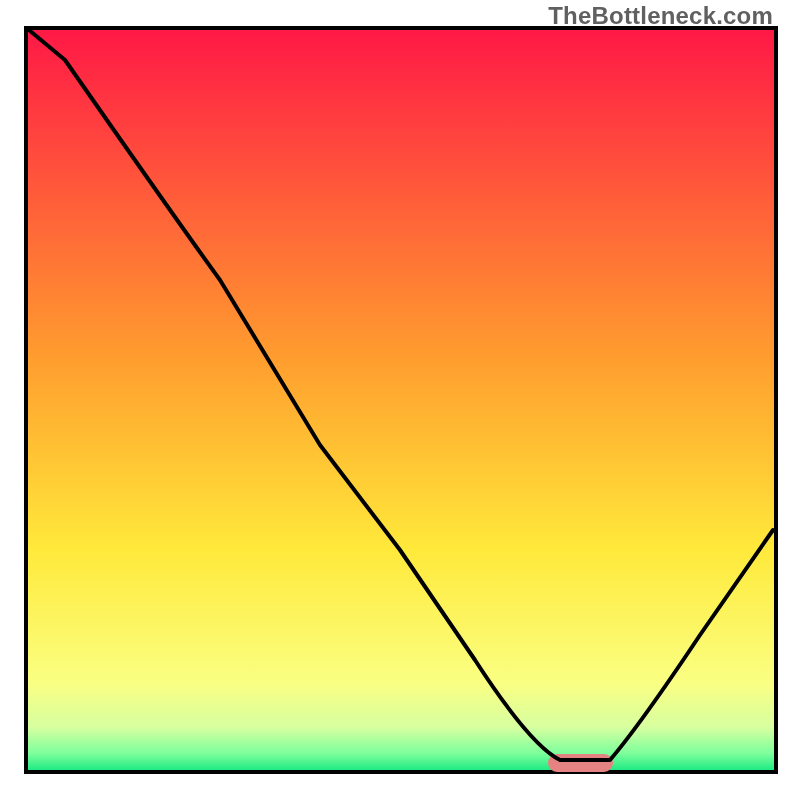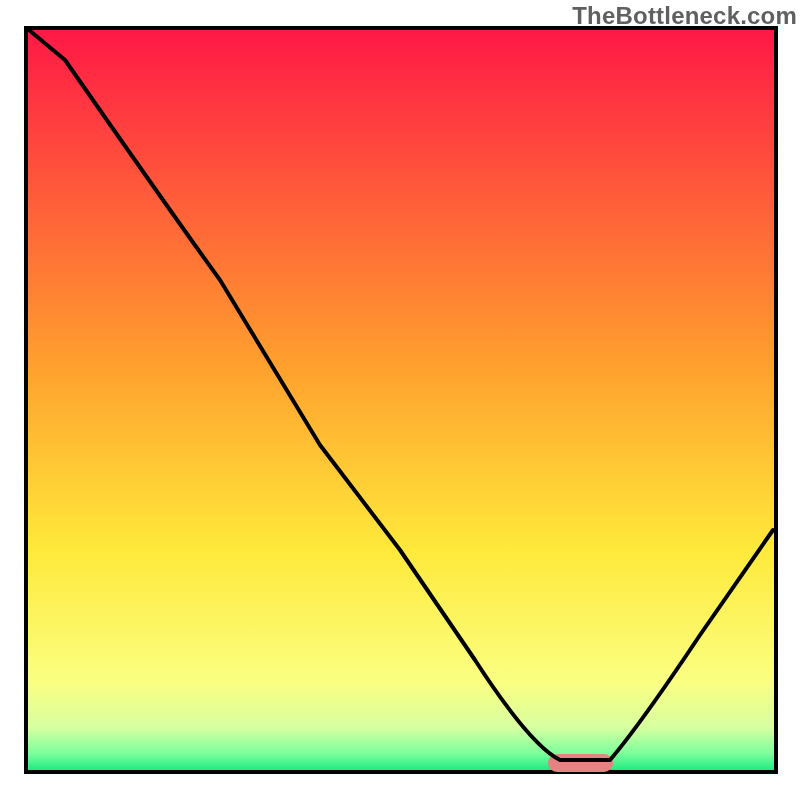--- a/index.html
+++ b/index.html
@@ -11,21 +11,21 @@
     font-family: Arial, Helvetica, sans-serif;
   }
   .container {
     position: relative;
     width: 800px;
     height: 800px;
   }
   .watermark {
     position: absolute;
     top: 2px;
-    right: 3px;
+    right: 27px;
     font-size: 24px;
     font-weight: bold;
     color: #606060;
     letter-spacing: 0.2px;
   }
   svg {
     display: block;
   }
 </style>
 </head>

